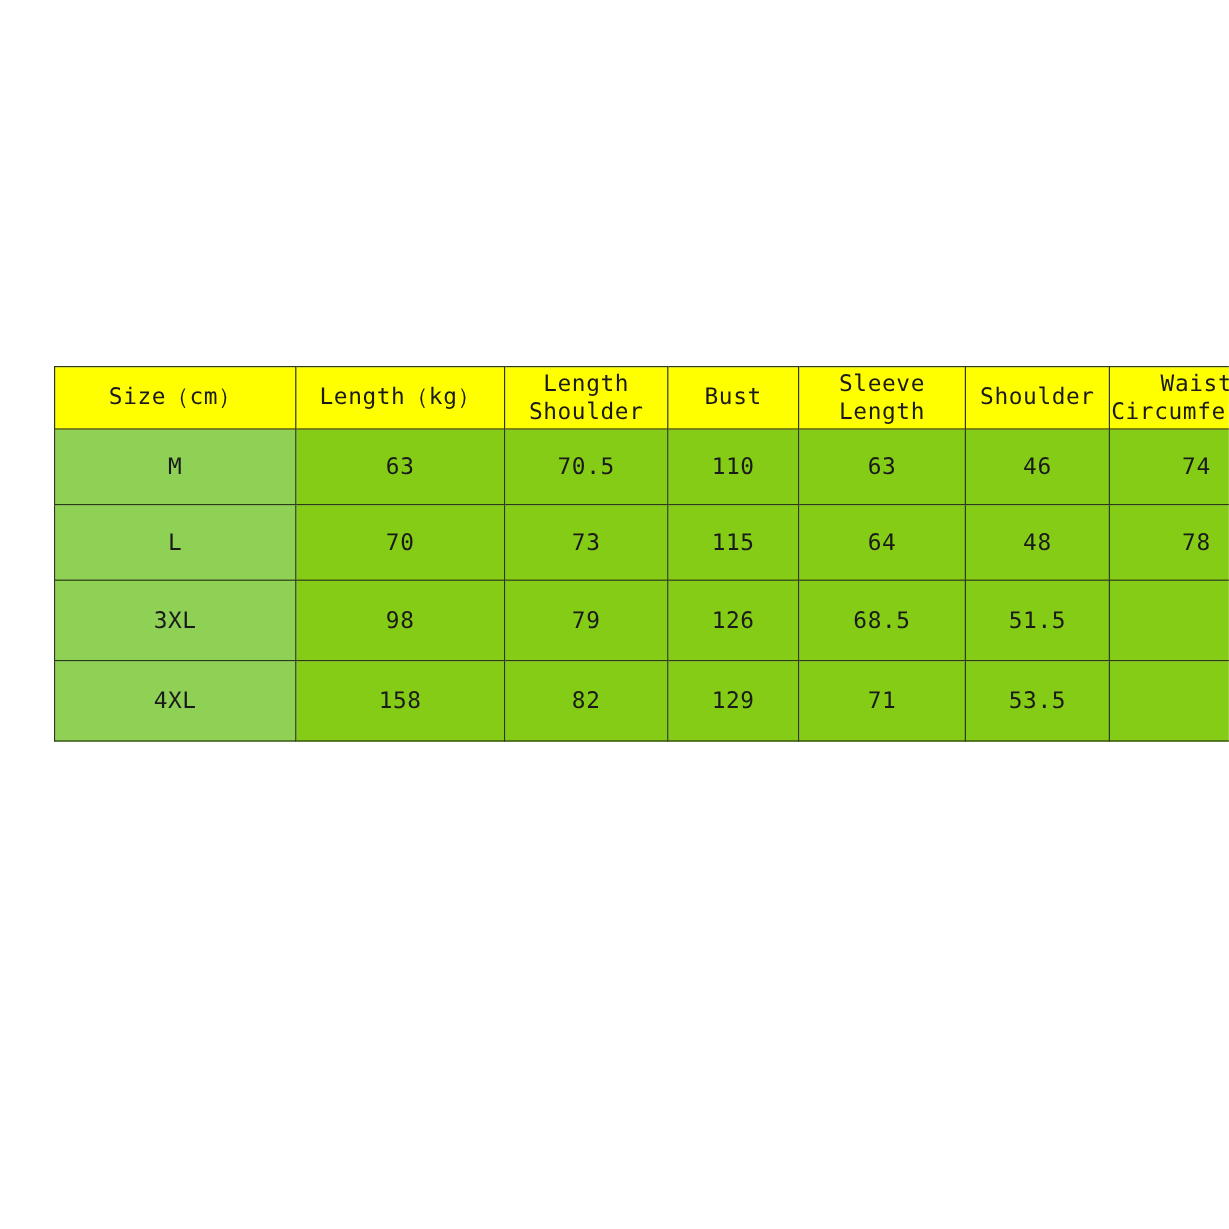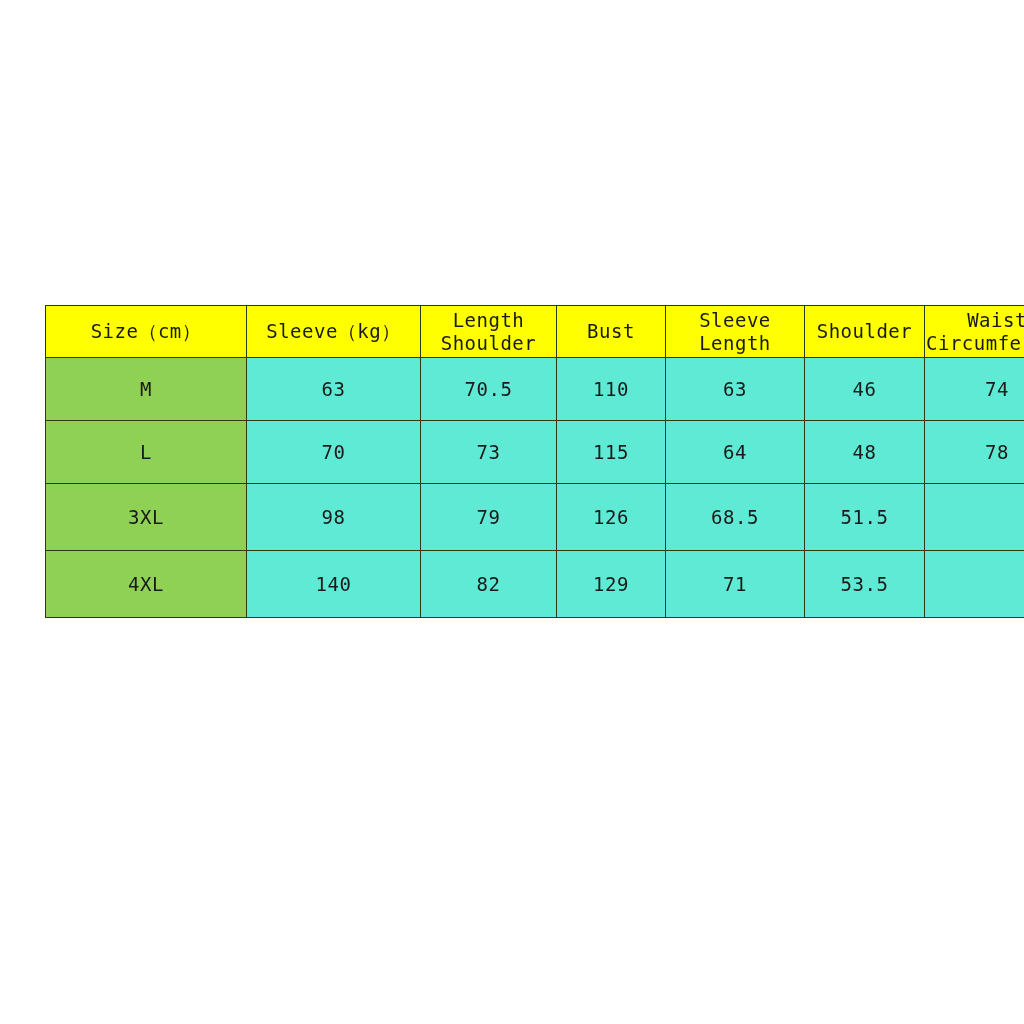--- a/index.html
+++ b/index.html
@@ -51,21 +51,21 @@
   col.c-shoulder  { width: 120px; }
   col.c-waist     { width: 145px; }
 
   table.size-chart thead th {
     background: #ffff00;
     height: 47px;
     font-size: 19px;
   }
 
   table.size-chart tbody td {
-    background: #5eead4;
+    background: #84cc16;
     font-size: 19px;
   }
 
   table.size-chart tbody td.size-cell {
     background: #8ed154;
   }
 
   tbody tr.row-std td { height: 58px; }
   tbody tr.row-tall td { height: 62px; }
 
@@ -84,21 +84,21 @@
       <col class="c-sleeve">
       <col class="c-shoulder">
       <col class="c-waist">
     </colgroup>
     <thead>
       <tr>
         <th>
           <span class="hdr-line">Size（cm）</span>
         </th>
         <th>
-          <span class="hdr-line">Sleeve（kg）</span>
+          <span class="hdr-line">Length（kg）</span>
         </th>
         <th>
           <span class="hdr-line">Length</span>
           <span class="hdr-line">Shoulder</span>
         </th>
         <th>
           <span class="hdr-line">Bust</span>
         </th>
         <th>
           <span class="hdr-line">Sleeve</span>
@@ -136,21 +136,21 @@
         <td class="size-cell">3XL</td>
         <td>98</td>
         <td>79</td>
         <td>126</td>
         <td>68.5</td>
         <td>51.5</td>
         <td></td>
       </tr>
       <tr class="row-tall">
         <td class="size-cell">4XL</td>
-        <td>140</td>
+        <td>158</td>
         <td>82</td>
         <td>129</td>
         <td>71</td>
         <td>53.5</td>
         <td></td>
       </tr>
     </tbody>
   </table>
 </div>
 

